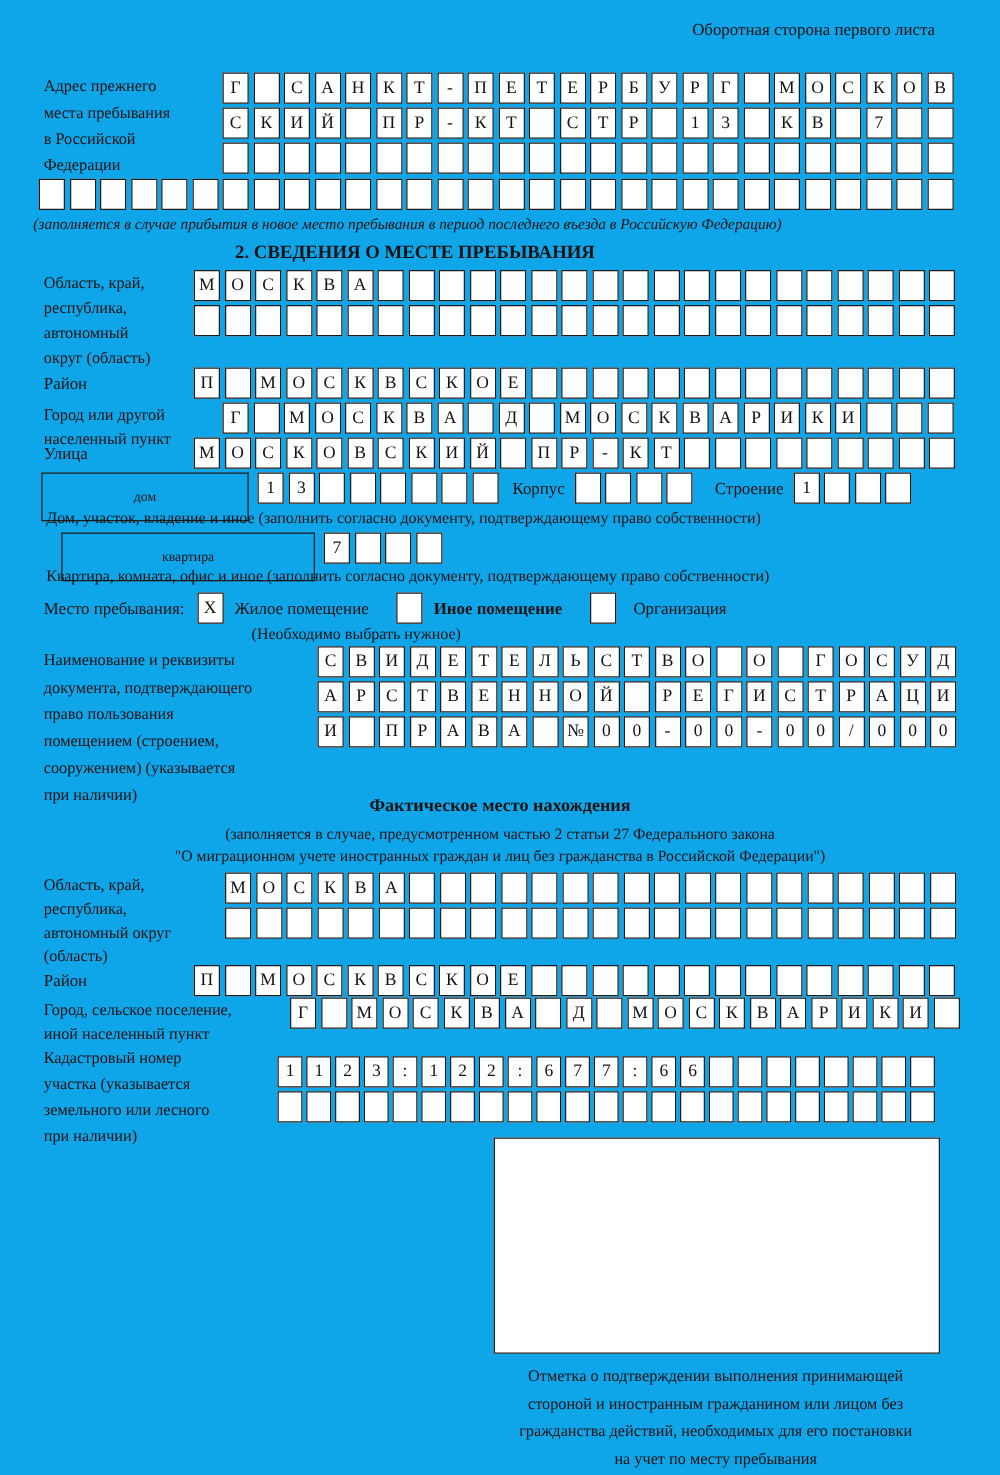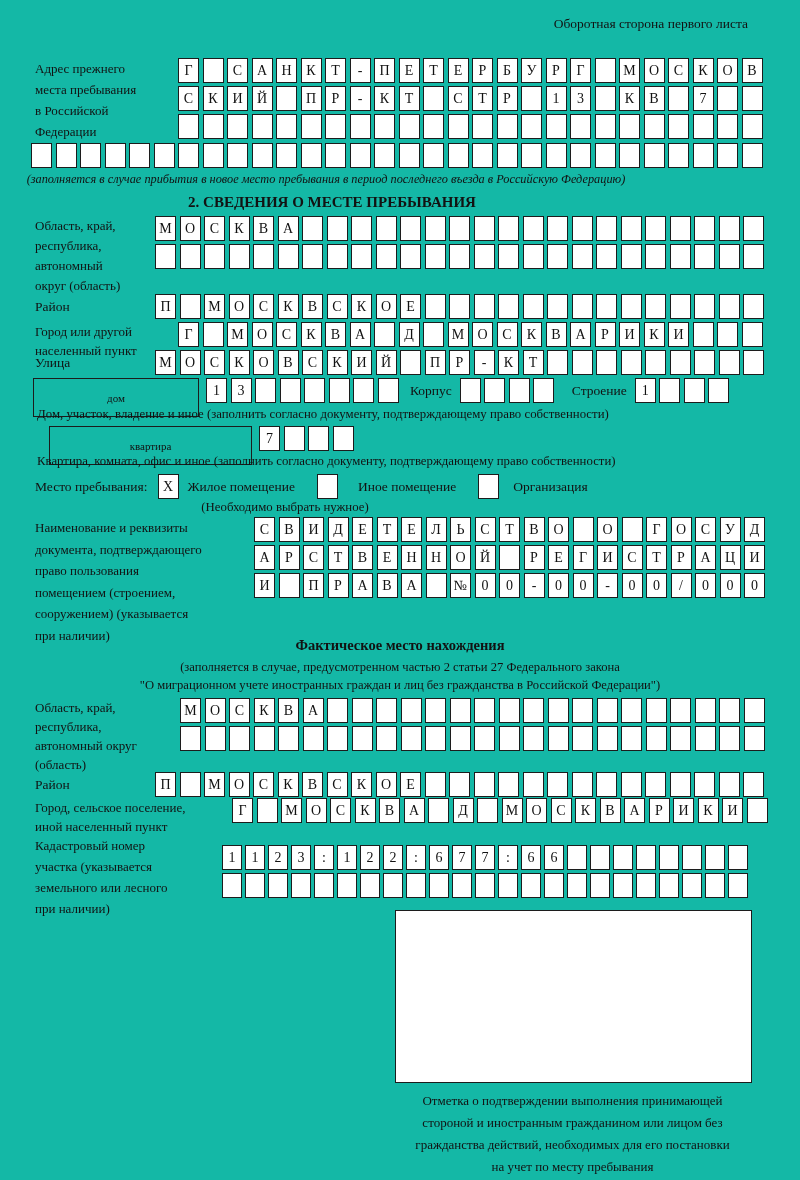--- a/index.html
+++ b/index.html
@@ -1,17 +1,17 @@
 <!DOCTYPE html>
 <html><head>
 <meta charset="utf-8">
 <style>
   html,body{margin:0;padding:0;background:#fff;}
   .page{
-    position:relative;width:800px;height:1180px;background:#14b8a6;
+    position:relative;width:800px;height:1180px;background:#0ea5e9;
     font-family:"Liberation Serif","DejaVu Serif",serif;color:#121212;
     overflow:hidden;
   }
   .blk{position:absolute;}
   .frow{display:flex;align-items:flex-start;}
   .lbl{font-size:13px;line-height:21px;}
   .lbl.lh19{line-height:19px;}
   .lbl.lh20{line-height:20px;}
   .lbl.lh215{line-height:21.5px;}
   .rowlbl{font-size:13.5px;line-height:25px;}
@@ -366,21 +366,21 @@
         <span class="cell"></span>
       </div>
   </div>
   <div class="blk note" style="top:454px;left:37px;font-size:12.8px;">Квартира, комната, офис и иное (заполнить согласно документу, подтверждающему право собственности)</div>
 
   <div class="blk frow stay" style="top:474px;left:35px;">
     <div class="opt-lbl">Место пребывания:</div>
     <div class="cell" style="margin-left:10px;">X</div>
     <div class="opt-lbl" style="margin-left:9px;">Жилое помещение</div>
     <div class="cell" style="margin-left:22px;"></div>
-    <div class="opt-lbl" style="margin-left:20px;">Иное помещение</div>
+    <div class="opt-lbl" style="margin-left:9px;font-weight:bold;">Иное помещение</div>
     <div class="cell" style="margin-left:22px;"></div>
     <div class="opt-lbl" style="margin-left:14px;">Организация</div>
   </div>
   <div class="blk note center" style="top:500px;left:150px;width:270px;font-size:12.8px;">(Необходимо выбрать нужное)</div>
 
   <div class="blk frow" style="top:517px;left:35px;">
     <div class="lbl lh215" style="width:219px;">
         <div>Наименование и реквизиты</div>
         <div>документа, подтверждающего</div>
         <div>право пользования</div>

